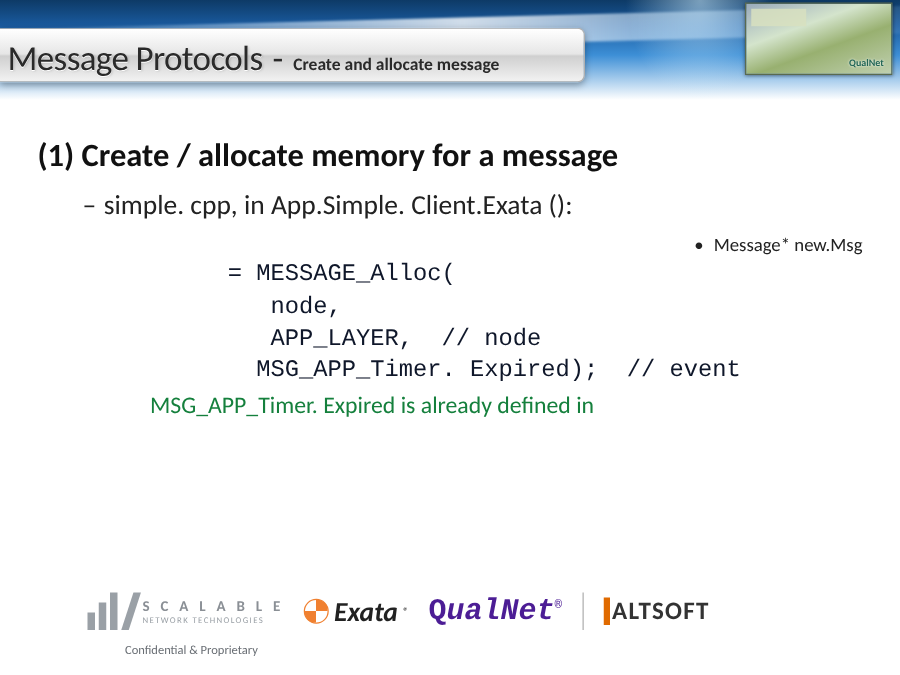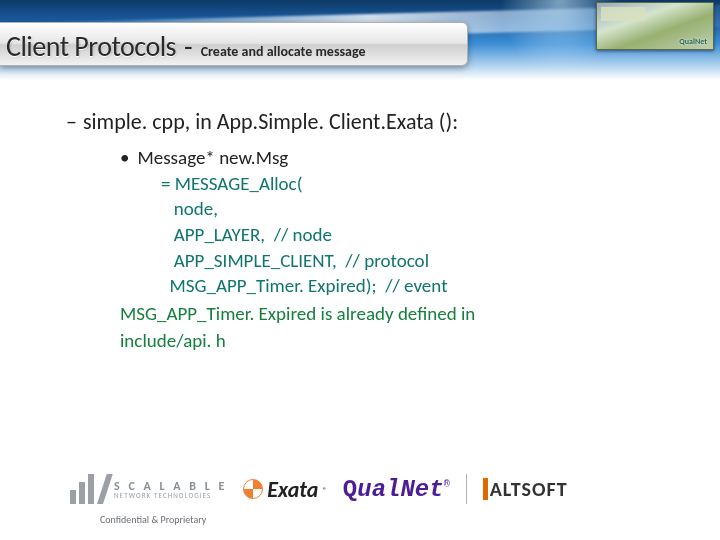--- a/index.html
+++ b/index.html
@@ -18,21 +18,21 @@
     transform: rotate(-1.5deg);
     filter: blur(1px);
   }
   .banner-vert-light {
     position: absolute; top: 0; left: 500px; width: 120px; height: 80px;
     background: radial-gradient(ellipse at top, rgba(210,240,255,0.55), rgba(255,255,255,0) 70%);
   }
 
   
   .corner-pic {
-    position: absolute; top: 2px; right: 6px; width: 118px; height: 48px;
+    position: absolute; top: 2px; right: 6px; width: 118px; height: 58px;
     background: linear-gradient(160deg, #9ab 0%, #d4e4cc 35%, #98b070 60%, #c0d0b0 100%);
     box-shadow: 0 1px 3px rgba(0,0,0,0.5);
     border: 1px solid #5a6a50;
   }
   .corner-pic::before {
     content: ""; position: absolute; top: 4px; left: 4px; width: 44px; height: 14px;
     background: #d8e0c0; opacity: 0.85;
   }
   .corner-label {
     position: absolute; bottom: 3px; right: 6px; font-size: 8px; color: #265; font-weight: 600;
@@ -60,24 +60,24 @@
   
   .content { position: absolute; top: 108px; left: 30px; right: 30px; }
   .h1 {
     font-size: 26px; font-weight: 700; color: #111; margin-bottom: 10px;
   }
   .sub1 {
     font-size: 22px; color: #222; margin-left: 36px; margin-bottom: 10px;
   }
   .sub1 .dash { margin-right: 6px; }
   .bullet2 {
-    font-size: 19px; color: #222; margin-left: 90px; line-height: 1.35;
+    font-size: 15px; color: #222; margin-left: 90px; line-height: 1.35; text-align: right;
   }
   .bullet2 .dot { margin-right: 8px; }
-  .codeblock { margin-left: 118px; font-size: 19px; color: #0f766e; line-height: 1.35; }
+  .codeblock { margin-left: 118px; font-size: 19px; color: #0f172a; line-height: 1.35; font-family: Liberation Mono, monospace; }
   .codeblock .l { white-space: pre; }
   .tail {
     font-size: 19px; color: #15803d; margin-left: 90px; line-height: 1.35; margin-top: 2px;
   }
 
   
   .logos {
     position: absolute; left: 70px; bottom: 28px; right: 40px; height: 46px;
     display: flex; align-items: center; gap: 16px;
   }
@@ -132,41 +132,40 @@
   <div class="banner-bg">
     <div class="banner-streak"></div>
     <div class="banner-vert-light"></div>
   </div>
 
   <div class="corner-pic">
     <span class="corner-label">QualNet</span>
   </div>
 
   <div class="title-bar">
-    <span class="title-main">Client Protocols</span>
+    <span class="title-main">Message Protocols</span>
     <span class="title-dash">-</span>
     <span class="title-sub">Create and allocate message</span>
   </div>
 
   <div class="content">
+    <div class="h1">(1) Create / allocate memory for a message</div>
     <div class="sub1">
       <span class="dash">–</span><span>simple. cpp, in App.Simple. Client.Exata ():</span>
     </div>
     <div class="bullet2">
       <span class="dot">•</span><span>Message* new.Msg</span>
     </div>
     <div class="codeblock">
       <div class="l">   = MESSAGE_Alloc(</div>
       <div class="l">      node,</div>
       <div class="l">      APP_LAYER,  // node</div>
-      <div class="l">      APP_SIMPLE_CLIENT,  // protocol</div>
       <div class="l">     MSG_APP_Timer. Expired);  // event</div>
     </div>
     <div class="tail">MSG_APP_Timer. Expired is already defined in</div>
-    <div class="tail">include/api. h</div>
   </div>
 
   <div class="logos">
     <div class="logo-scalable">
       <div class="mark">
         <span></span>
           <span></span>
           <span></span>
           <span></span>
       </div>

